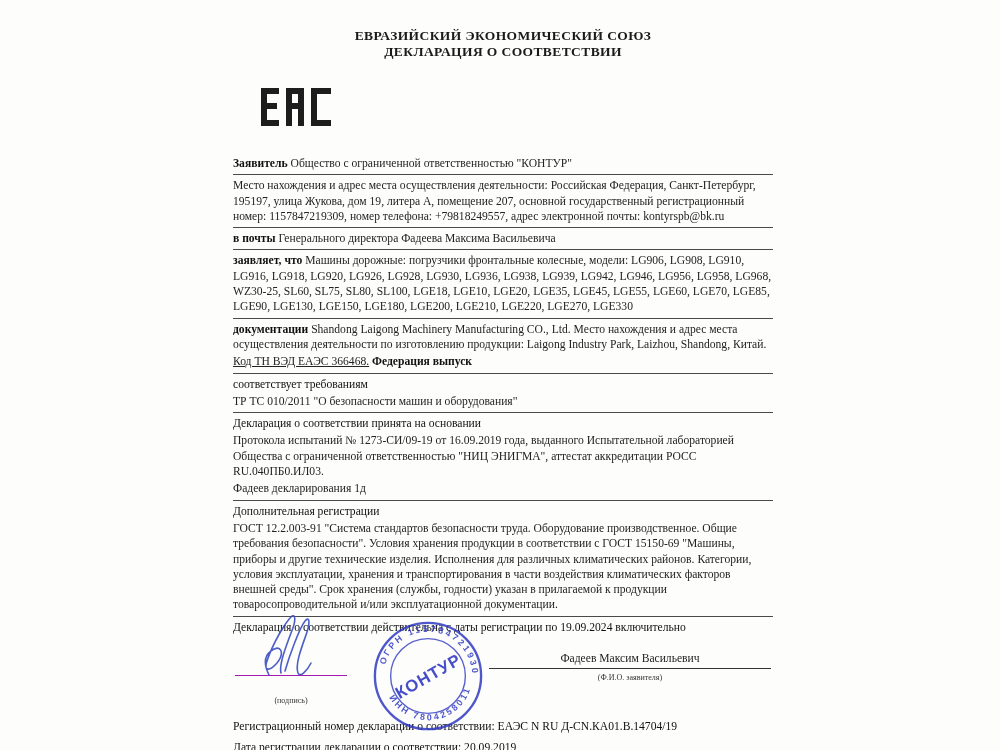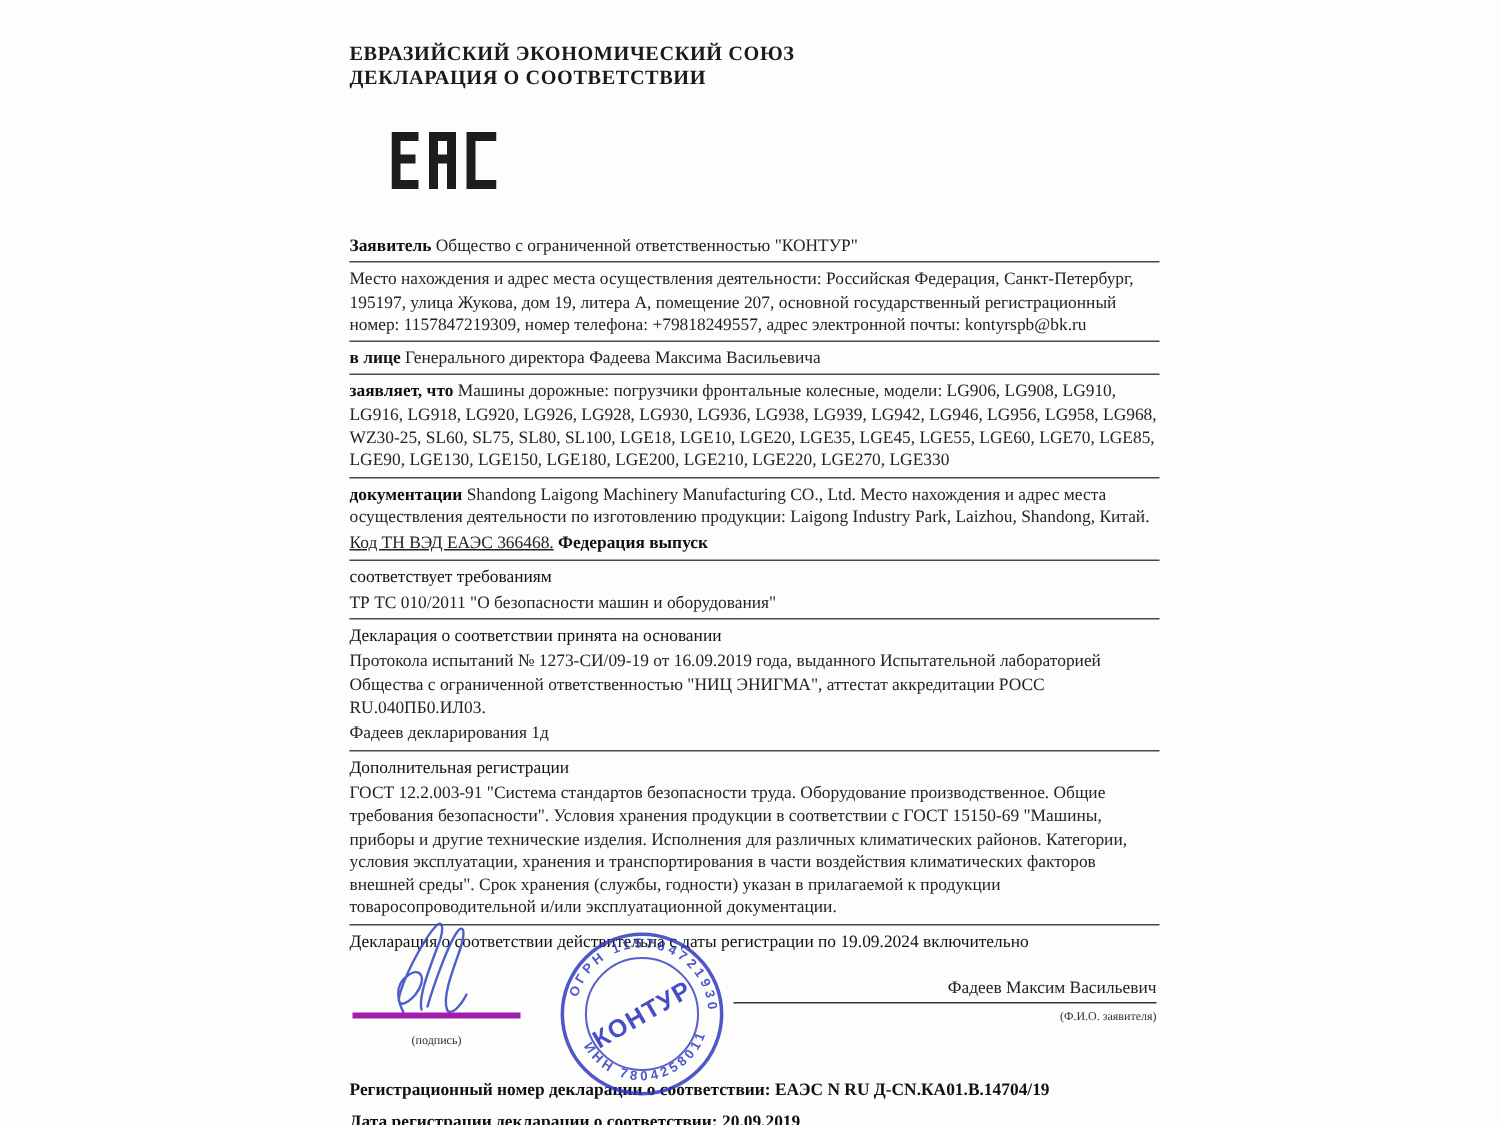--- a/index.html
+++ b/index.html
@@ -1,34 +1,34 @@
 <!DOCTYPE html>
 <html><head>
 <meta charset="utf-8">
 <style>
   html,body{margin:0;padding:0;background:#ffffff;}
   .canvas{position:relative;width:1000px;height:750px;background:#fdfdfc;overflow:hidden;
           font-family:"Liberation Serif","DejaVu Serif",serif;color:#232323;}
   .doc{position:absolute;left:233px;top:28px;width:540px;}
-  .title{ text-align:left;font-weight:bold;font-size:13.5px;line-height:16px;color:#1a1a1a;letter-spacing:.4px;}
+  .title{ text-align:center;font-weight:bold;font-size:13.5px;line-height:16px;color:#1a1a1a;letter-spacing:.4px;}
   .eac{position:absolute;left:28px;top:60px;}
   .content{margin-top:96px;font-size:11.6px;line-height:15.3px;}
   p{margin:2px 0;}
   b{color:#101010;}
   .rule{border-top:1px solid #4a4a4a;height:0;margin:3px 0;}
   .codeline u{text-decoration:underline;}
   .boldline{font-weight:normal;color:#101010;}
   .sig-row{position:relative;height:74px;margin-top:4px;}
-  .sig-left{position:absolute;left:2px;top:36px;width:112px;border-top:4px solid #a21caf;
-            text-align:center;font-size:8px;color:#333;padding-top:7px;}
-  .sig-right{position:absolute;right:2px;top:12px;width:282px;text-align:right;font-size:11.6px;}
+  .sig-left{position:absolute;left:2px;top:36px;width:112px;border-top:1px solid #a21caf;
+            text-align:center;font-size:8px;color:#333;padding-top:17px;}
+  .sig-right{position:absolute;right:2px;top:12px;width:282px;text-align:center;font-size:11.6px;}
   .sig-right .nameline{border-top:1px solid #333;margin-top:2px;font-size:8px;color:#333;padding-top:1px;}
   .stamp{position:absolute;left:136px;top:-22px;opacity:.92;}
   .signature{position:absolute;left:18px;top:-26px;}
-  .footerline{font-weight:bold;color:#101010;margin-top:6px;}
+  .footerline{font-weight:normal;color:#101010;margin-top:6px;}
 </style>
 </head>
 <body>
 
 <div class="canvas">
   <div class="doc">
 
     <div class="title">ЕВРАЗИЙСКИЙ ЭКОНОМИЧЕСКИЙ СОЮЗ</div>
     <div class="title">ДЕКЛАРАЦИЯ О СООТВЕТСТВИИ</div>
 
@@ -47,21 +47,21 @@
       <p>
         <b>Заявитель</b>
         <span>Общество с ограниченной ответственностью "КОНТУР"</span>
       </p>
       <div class="rule"></div>
 
       <p>Место нахождения и адрес места осуществления деятельности: Российская Федерация, Санкт-Петербург, 195197, улица Жукова, дом 19, литера А, помещение 207, основной государственный регистрационный номер: 1157847219309, номер телефона: +79818249557, адрес электронной почты: kontyrspb@bk.ru</p>
       <div class="rule"></div>
 
       <p>
-        <b>в лице</b>
+        <b>в почты</b>
         <span>Генерального директора Фадеева Максима Васильевича</span>
       </p>
       <div class="rule"></div>
 
       <p>
         <b>заявляет, что</b>
         <span>Машины дорожные: погрузчики фронтальные колесные,  модели: LG906, LG908, LG910, LG916, LG918, LG920, LG926, LG928, LG930, LG936, LG938, LG939, LG942, LG946, LG956, LG958, LG968, WZ30-25, SL60, SL75, SL80, SL100, LGE18, LGE10, LGE20, LGE35, LGE45, LGE55, LGE60, LGE70, LGE85, LGE90, LGE130, LGE150, LGE180, LGE200, LGE210, LGE220, LGE270, LGE330</span>
       </p>
       <div class="rule"></div>
 

